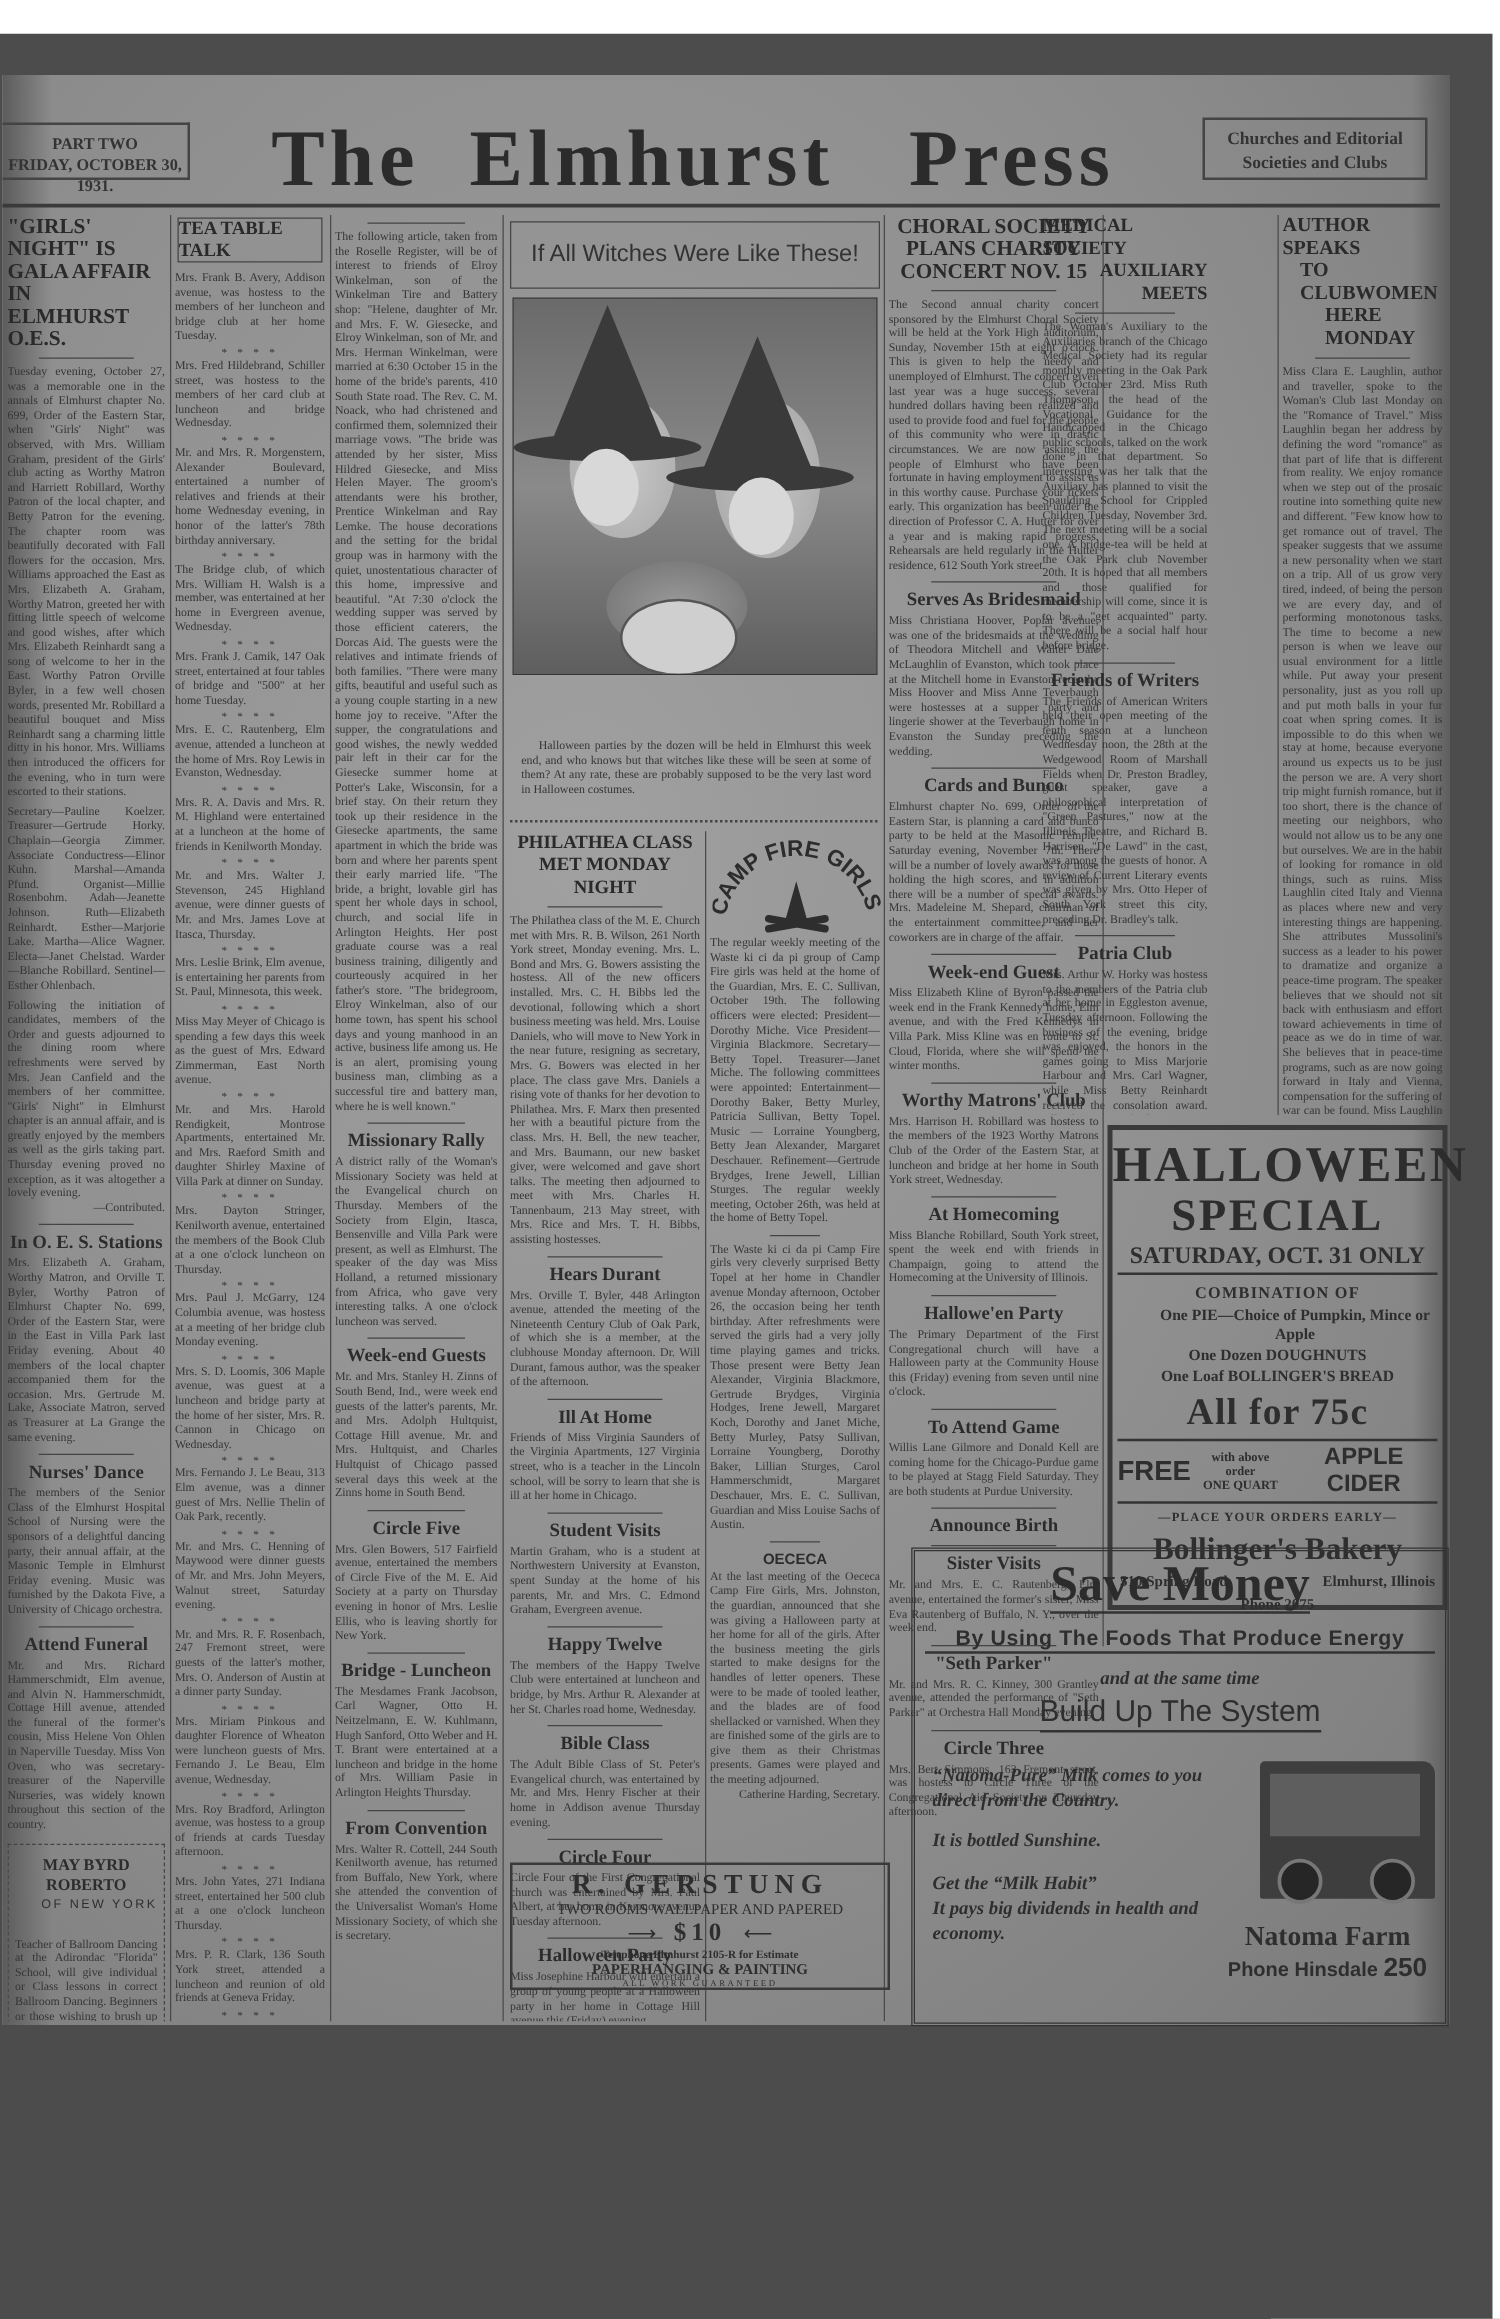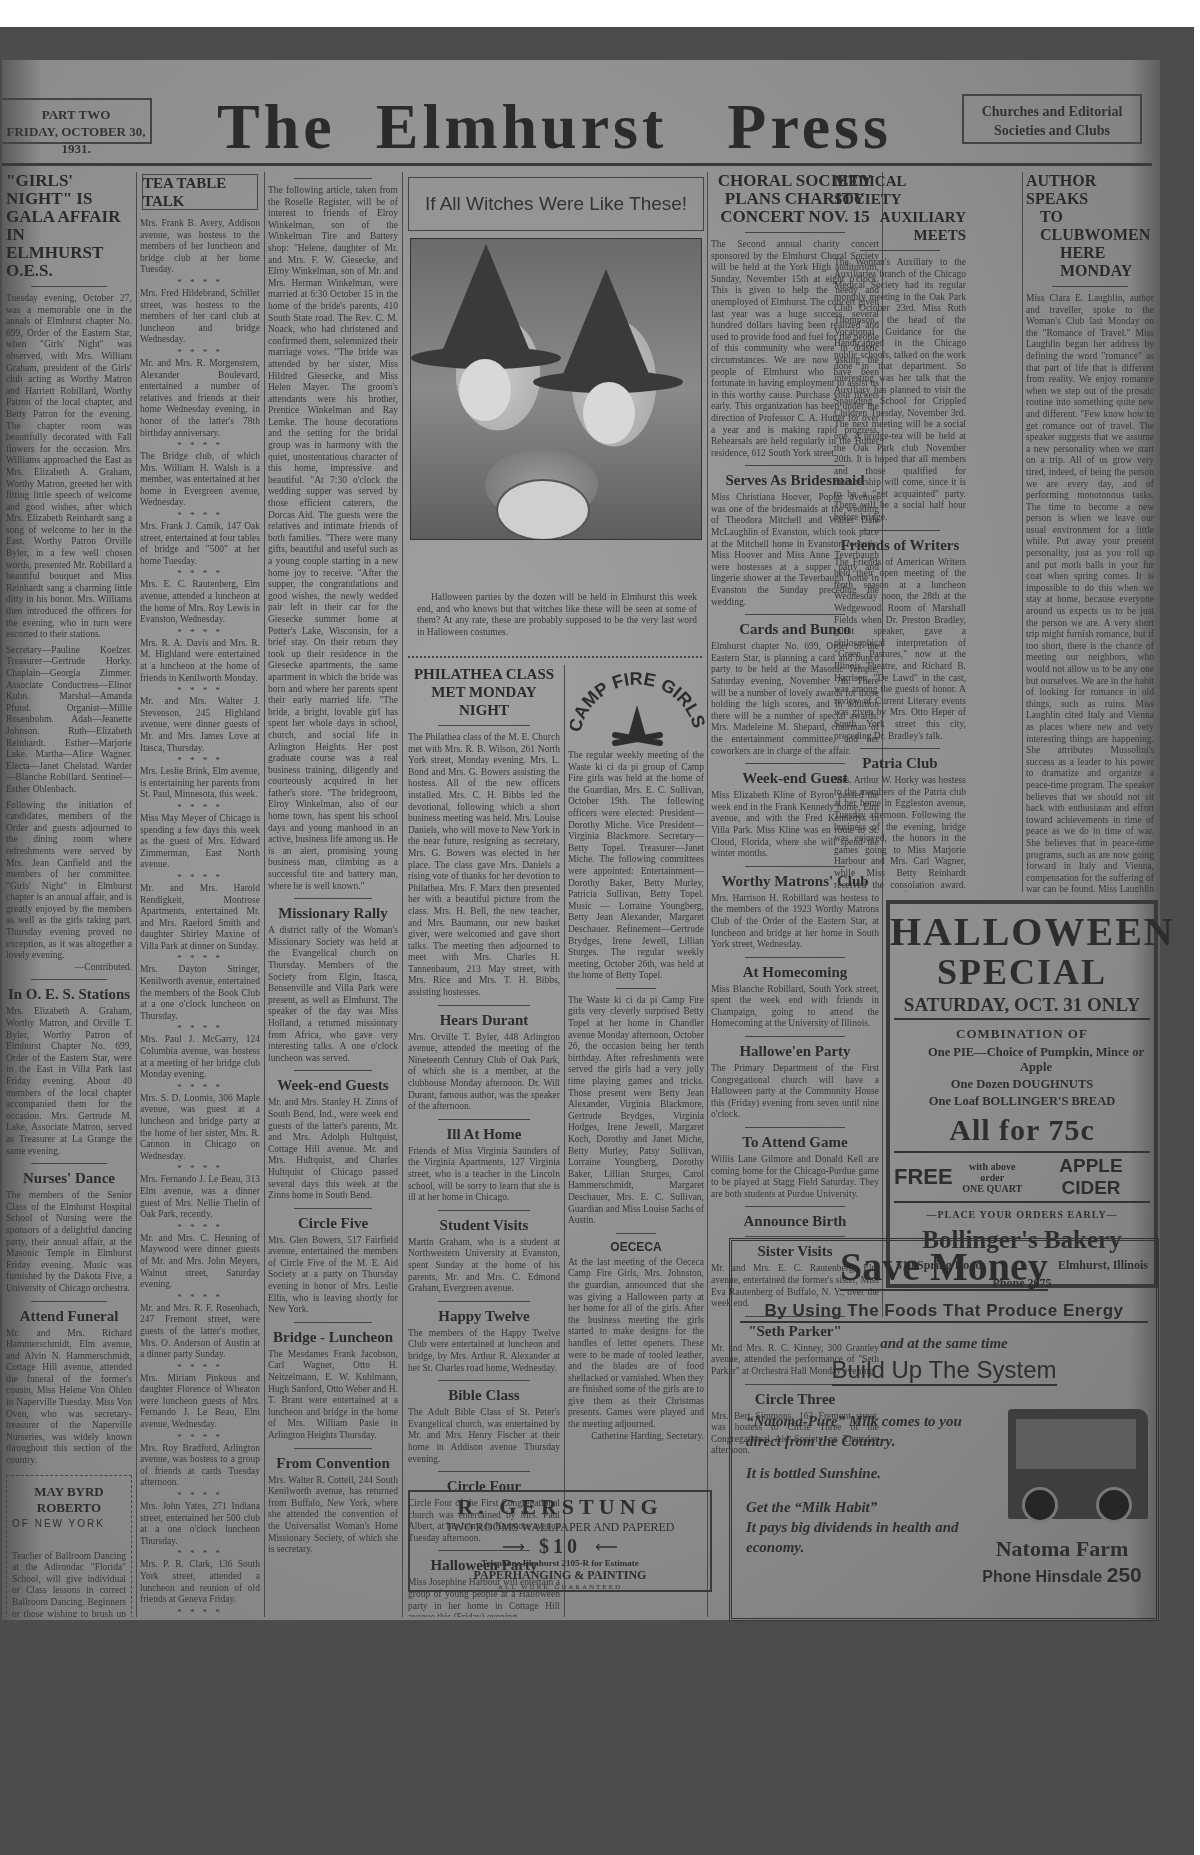--- a/index.html
+++ b/index.html
@@ -84,21 +84,21 @@
     <div class="sub">In O. E. S. Stations</div>
     <div class="txt">Mrs. Elizabeth A. Graham, Worthy Matron, and Orville T. Byler, Worthy Patron of Elmhurst Chapter No. 699, Order of the Eastern Star, were in the East in Villa Park last Friday evening. About 40 members of the local chapter accompanied them for the occasion. Mrs. Gertrude M. Lake, Associate Matron, served as Treasurer at La Grange the same evening.</div>
     <div class="short-rule"></div>
     <div class="sub">Nurses' Dance</div>
     <div class="txt">The members of the Senior Class of the Elmhurst Hospital School of Nursing were the sponsors of a delightful dancing party, their annual affair, at the Masonic Temple in Elmhurst Friday evening. Music was furnished by the Dakota Five, a University of Chicago orchestra.</div>
     <div class="short-rule"></div>
     <div class="sub">Attend Funeral</div>
     <div class="txt">Mr. and Mrs. Richard Hammerschmidt, Elm avenue, and Alvin N. Hammerschmidt, Cottage Hill avenue, attended the funeral of the former's cousin, Miss Helene Von Ohlen in Naperville Tuesday. Miss Von Oven, who was secretary-treasurer of the Naperville Nurseries, was widely known throughout this section of the country.</div>
     <div class="box" style="margin-top:8px;padding:6px 5px;border-style:dashed;">
       <div class="sub" style="font-size:13px;margin:2px 0;">MAY BYRD ROBERTO</div>
-      <div style="text-align:left;font-size:10px;font-family:'Liberation Sans',sans-serif;letter-spacing:2px;">OF NEW YORK</div>
+      <div style="text-align:right;font-size:10px;font-family:'Liberation Sans',sans-serif;letter-spacing:2px;">OF NEW YORK</div>
       <div class="txt" style="margin-top:22px;">Teacher of Ballroom Dancing at the Adirondac "Florida" School, will give individual or Class lessons in correct Ballroom Dancing. Beginners or those wishing to brush up on their dancing.</div>
 
     </div>
   </div>
 
   <div class="col" style="left:138px;width:120px;height:1445px;">
     <div class="box" style="height:34px;margin:2px 2px 8px;display:flex;align-items:center;justify-content:center;">
       <span class="hd" style="font-size:15px;">TEA TABLE TALK</span>
     </div>
     <div id="tea-items">

